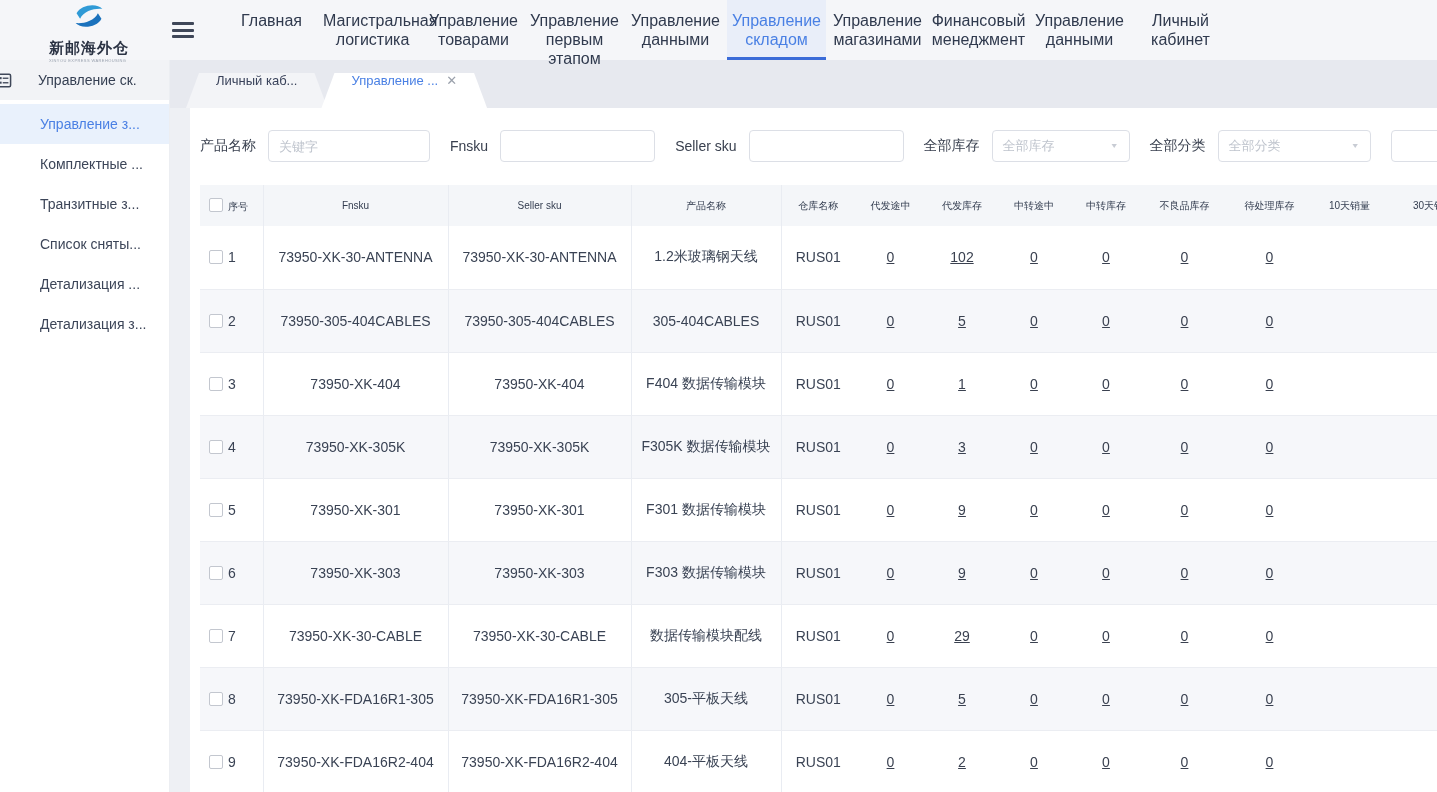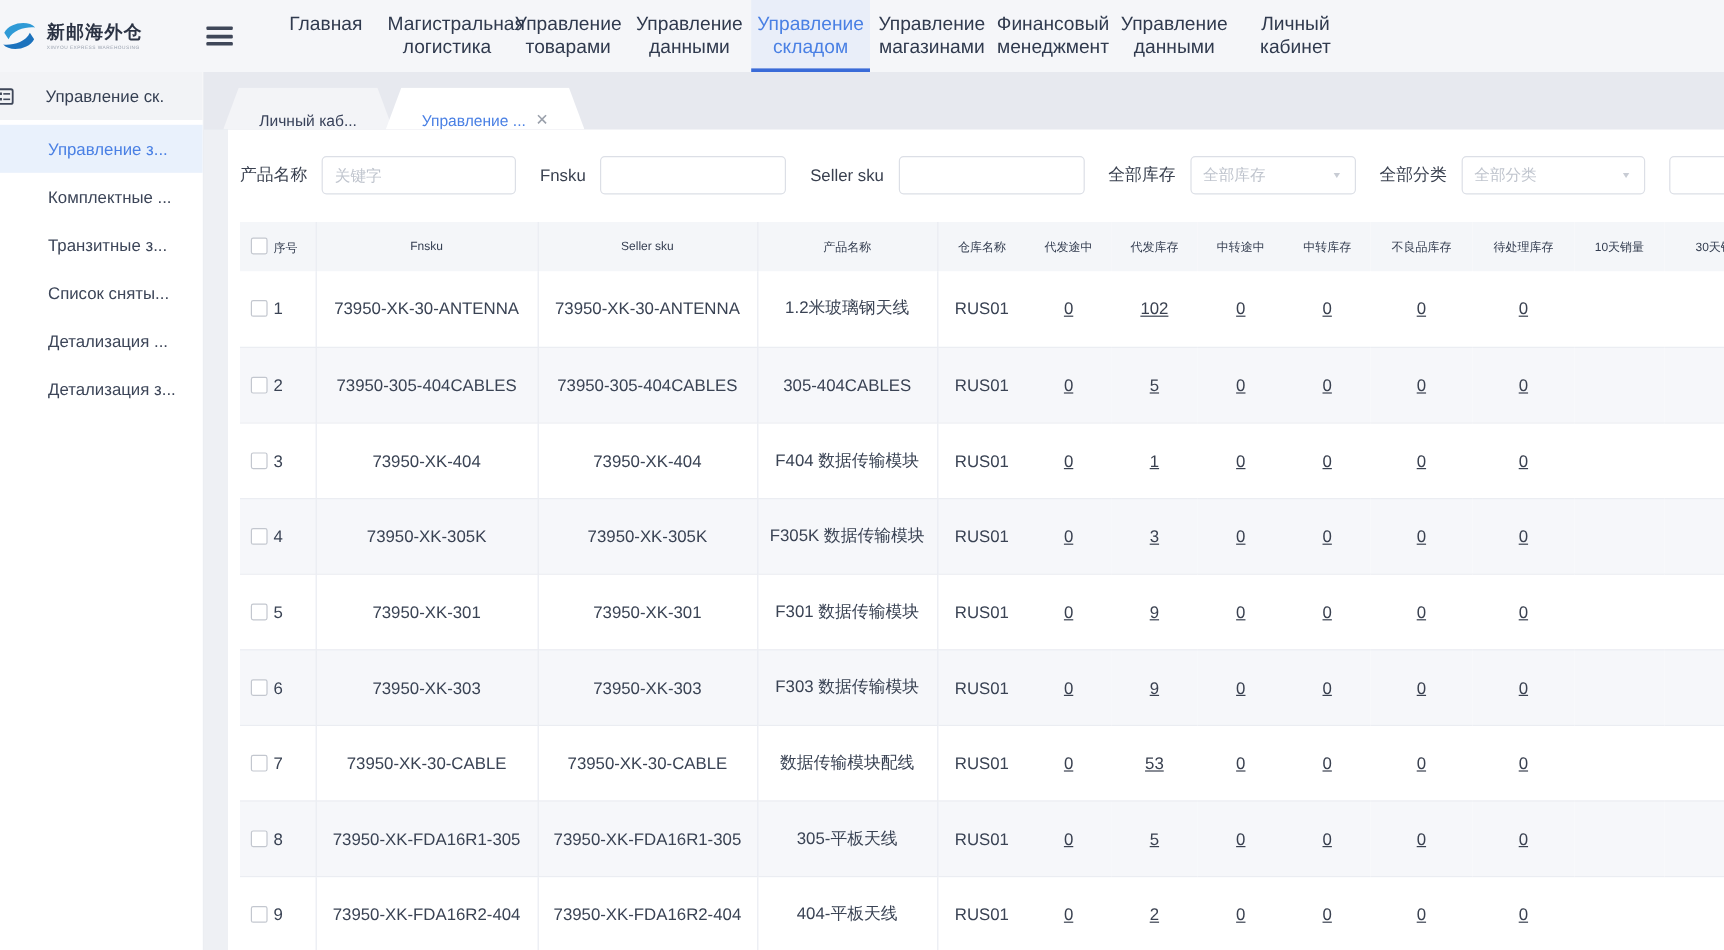--- a/index.html
+++ b/index.html
@@ -2,42 +2,42 @@
 <html><head>
 <meta charset="utf-8">
 <style>
   * { margin:0; padding:0; box-sizing:border-box; }
   html,body { width:1437px; height:792px; overflow:hidden; }
   body { font-family:"Liberation Sans","DejaVu Sans",sans-serif; color:#3a4354; background:#eef0f4; }
   .app { display:grid; grid-template-rows:60px 732px; grid-template-columns:170px 1267px; width:1437px; height:792px; }
 
   
   .navbar { grid-column:1 / 3; background:#f5f6f9; display:flex; align-items:stretch; position:relative; }
-  .logo { width:158px; display:flex; align-items:center; gap:7px; }
+  .logo { width:158px; display:flex; align-items:center; padding-left:20px; gap:7px;flex-direction:column; }
   .logo svg { width:32px; height:32px; flex:0 0 auto; }
   .logo-cn { font-size:15px; font-weight:bold; color:#2b3344; letter-spacing:1px; white-space:nowrap; }
   .logo-en { font-size:4px; color:#9aa2af; letter-spacing:.4px; white-space:nowrap; }
   .hamburger { width:22px; height:16px; align-self:center; margin-left:14px; margin-right:28px; display:flex; flex-direction:column; justify-content:space-between; cursor:pointer; }
   .hamburger i { display:block; height:3px; background:#3f4759; border-radius:1px; }
   .nav-items { display:flex; align-items:stretch; gap:2px; }
   .nav-item { width:99px; padding-top:11px; text-align:center; font-size:16px; line-height:19px; color:#303a4e; cursor:pointer; }
   .nav-item.active { background:#e9eef9; color:#4a80e4; border-bottom:3px solid #3a6bd8; }
 
   
   .sidebar { background:#fff; border-right:1px solid #eceef2; overflow:hidden; }
   .sidebar-header { height:40px; background:#f2f3f6; display:flex; align-items:center; gap:26px; padding-left:20px; font-size:14px; color:#353f52; }
   .sidebar-header svg { width:17px; height:17px; margin-left:-25px; }
   .side-items { margin-top:4px; }
   .side-item { height:40px; line-height:40px; padding-left:40px; font-size:14px; color:#3c4558; cursor:pointer; white-space:nowrap; }
   .side-item.active { background:#e9f1fc; color:#4a80e4; }
 
   
   .content { background:#eef0f4; display:flex; flex-direction:column; overflow:hidden; }
   .tabbar { height:48px; background:#e7e9ef; display:flex; align-items:flex-end; padding-left:16px; }
-  .tab { height:35px; display:flex; align-items:flex-end; gap:8px; padding:0 30px; font-size:13px; color:#39425a; cursor:pointer; background:#f3f4f7; clip-path:polygon(13px 0, calc(100% - 13px) 0, 100% 100%, 0 100%); margin-right:-6px; }
+  .tab { height:35px; display:flex; align-items:flex-start; gap:8px; padding:0 30px; font-size:13px; color:#39425a; cursor:pointer; background:#f3f4f7; clip-path:polygon(13px 0, calc(100% - 13px) 0, 100% 100%, 0 100%); margin-right:-6px; }
   .tab.active { background:#ffffff; color:#4a80e4; }
   .tab .close { font-size:13px; color:#9aa0ab; cursor:pointer; }
 
   .panel { flex:1; background:#fff; margin-left:20px; padding:22px 0 0 10px; overflow:hidden; }
 
   
   .filters { display:flex; align-items:center; gap:20px; white-space:nowrap; }
   .filter { display:flex; align-items:center; }
   .filter-label { font-size:14px; color:#39404f; margin-right:12px; }
   .filter input { height:32px; border:1px solid #dcdfe6; border-radius:4px; padding:0 10px; font-size:13px; color:#3a4354; outline:none; font-family:inherit; }
@@ -75,20 +75,21 @@
     </div>
     <div class="hamburger">
         <i></i>
         <i></i>
         <i></i>
       </div>
     <nav class="nav-items" id="nav-items">
         <div class="nav-item">Главная</div>
         <div class="nav-item">Магистральная логистика</div>
         <div class="nav-item">Управление товарами</div>
+        <div class="nav-item">Управление первым этапом</div>
         <div class="nav-item">Управление данными</div>
         <div class="nav-item active">Управление складом</div>
         <div class="nav-item">Управление магазинами</div>
         <div class="nav-item">Финансовый менеджмент</div>
         <div class="nav-item">Управление данными</div>
         <div class="nav-item">Личный кабинет</div>
       </nav>
   </header>
 
   <aside class="sidebar">
@@ -281,21 +282,21 @@
                 <td></td>
                 <td></td>
               </tr>
               <tr>
                 <td class="vline cell-first"><span class="cbx"></span><span>7</span></td>
                 <td class="vline">73950-XK-30-CABLE</td>
                 <td class="vline">73950-XK-30-CABLE</td>
                 <td class="vline">数据传输模块配线</td>
                 <td>RUS01</td>
                 <td><span class="numlink">0</span></td>
-                <td><span class="numlink">53</span></td>
+                <td><span class="numlink">29</span></td>
                 <td><span class="numlink">0</span></td>
                 <td><span class="numlink">0</span></td>
                 <td><span class="numlink">0</span></td>
                 <td><span class="numlink">0</span></td>
                 <td></td>
                 <td></td>
               </tr>
               <tr>
                 <td class="vline cell-first"><span class="cbx"></span><span>8</span></td>
                 <td class="vline">73950-XK-FDA16R1-305</td>

